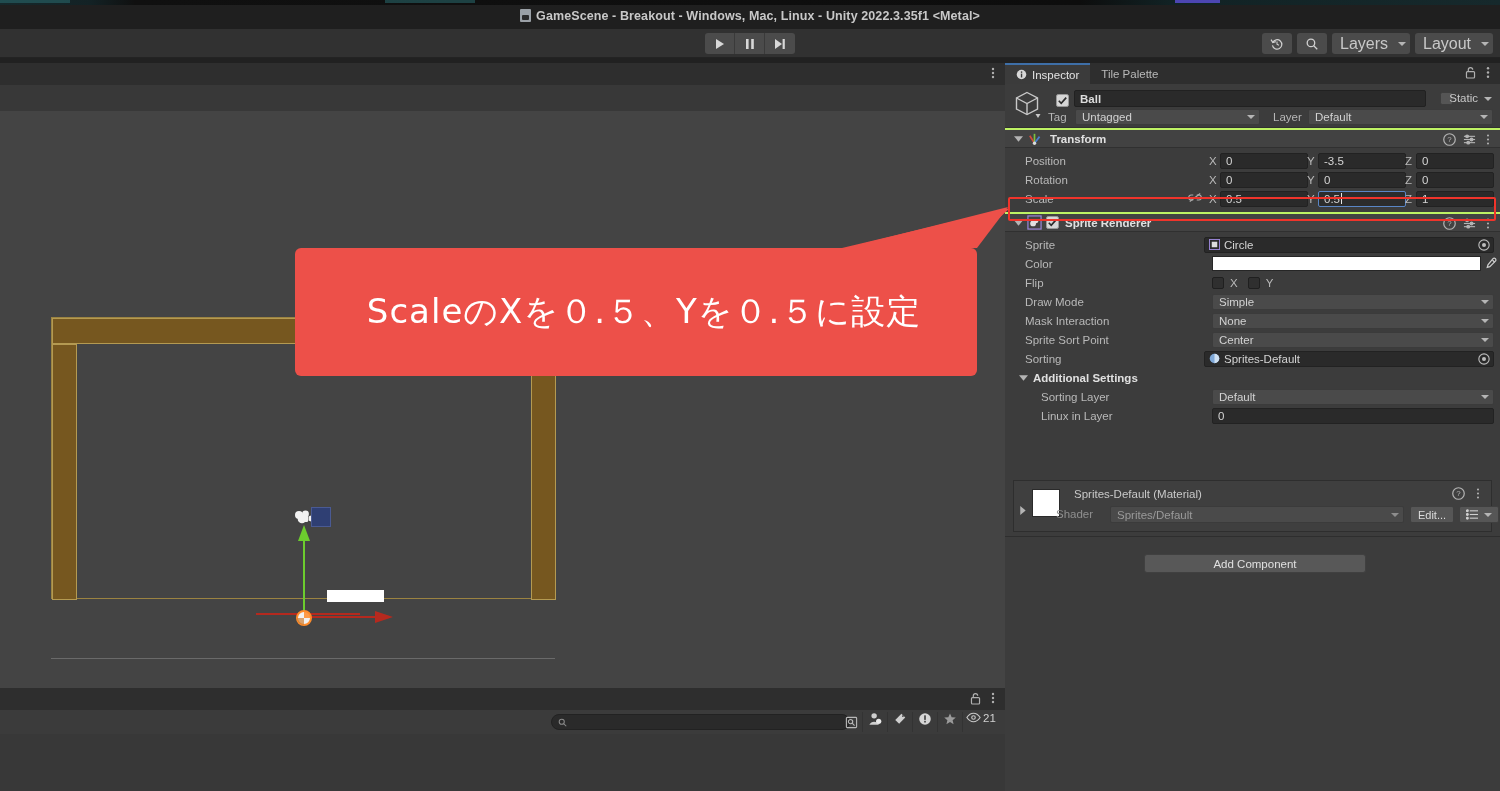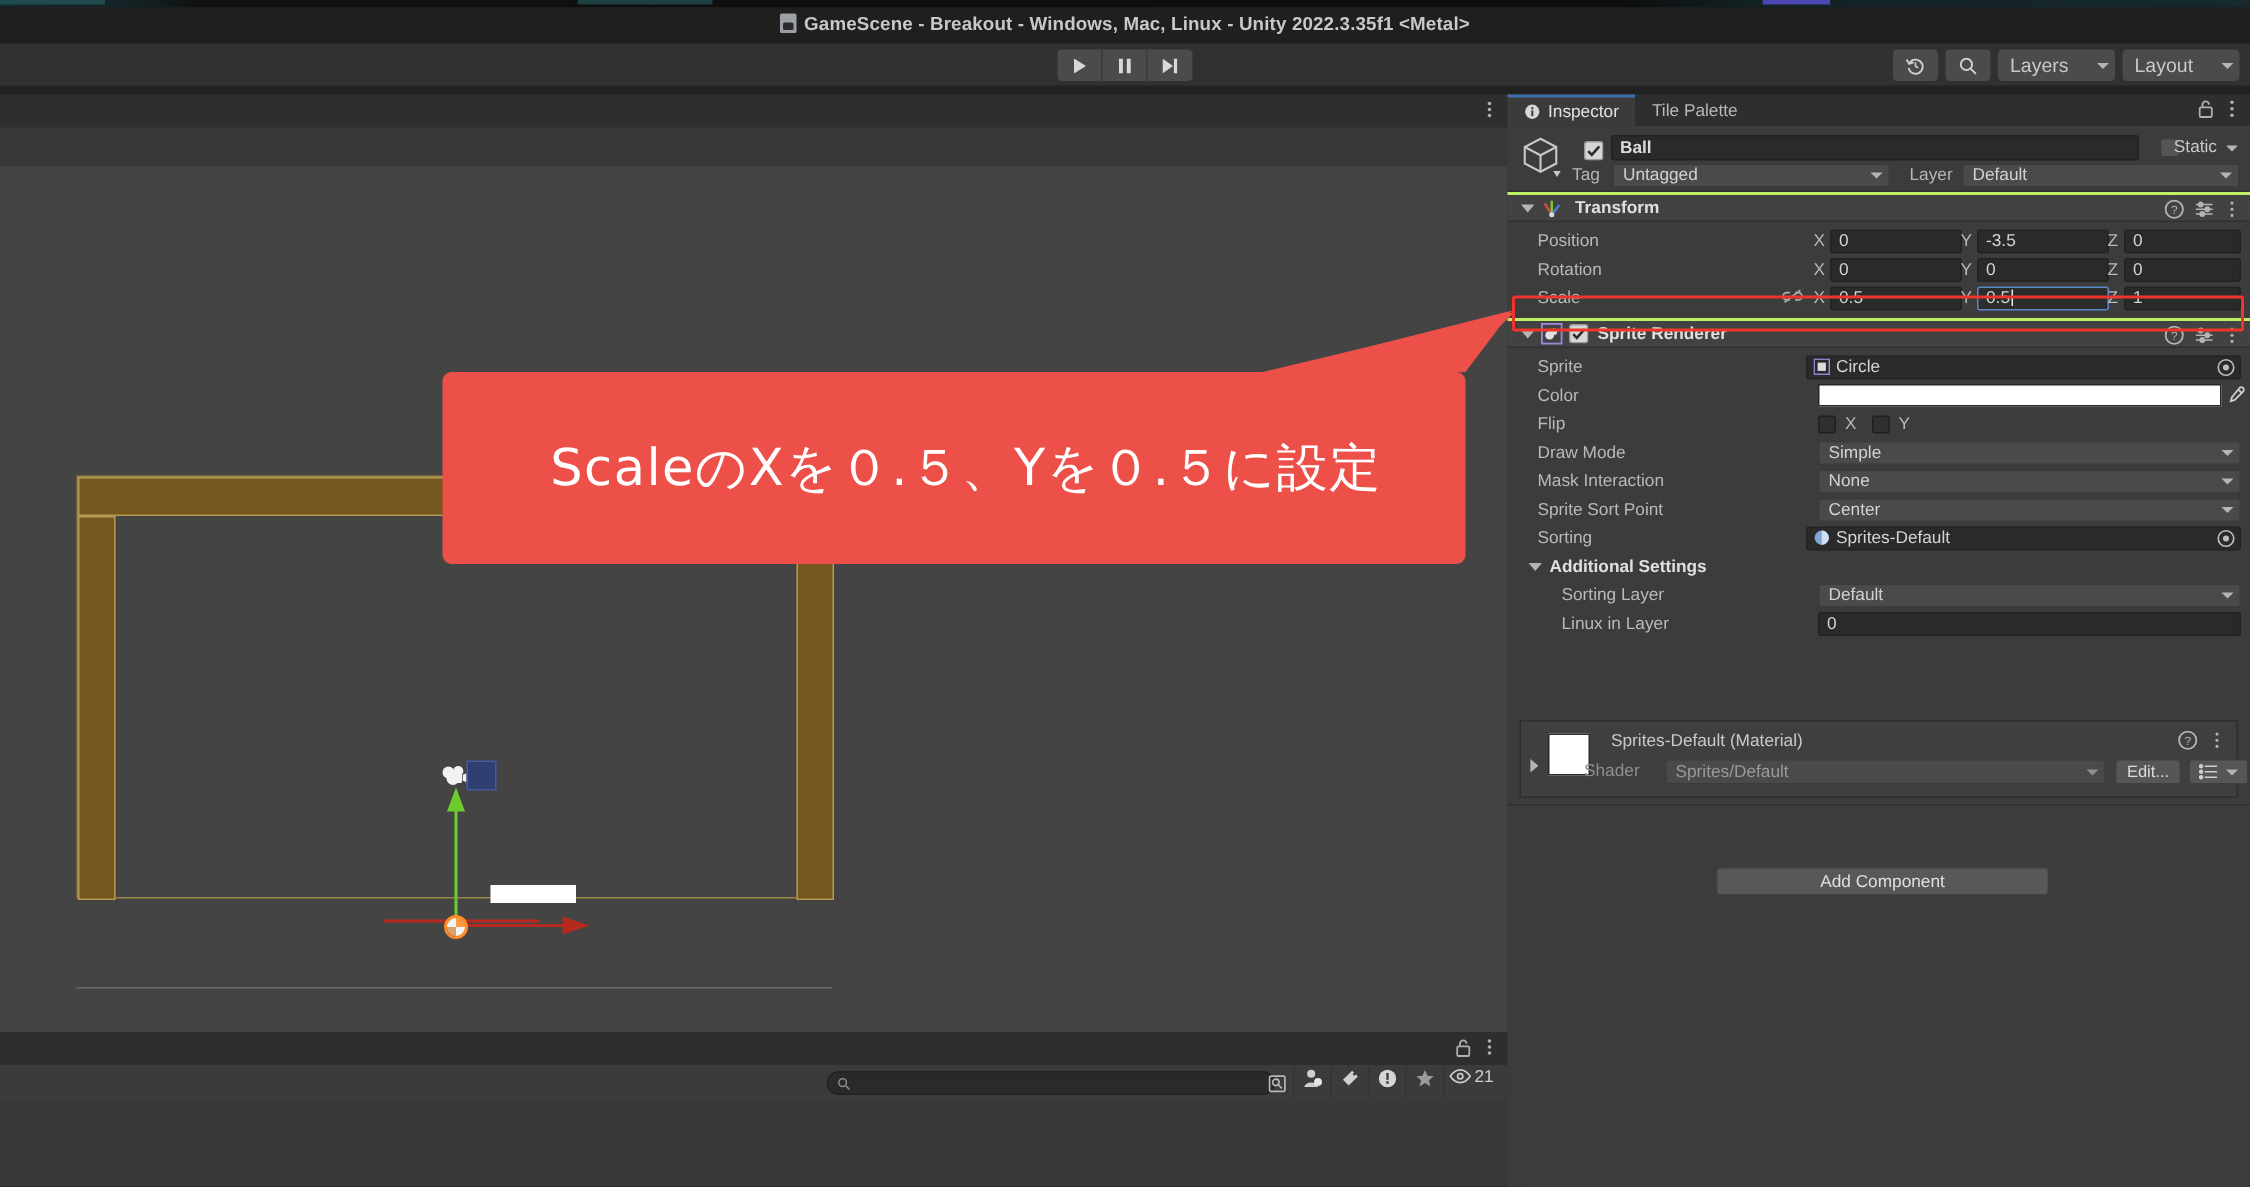--- a/index.html
+++ b/index.html
@@ -33,21 +33,21 @@
   .play-btn{ width:30px; height:21px; background:#4b4b4b; border-right:1px solid #3a3a3a;
     display:flex; align-items:center; justify-content:center; cursor:default; }
   .play-btn:first-child{ border-radius:3px 0 0 3px; }
   .play-btn:last-child{ border-radius:0 3px 3px 0; border-right:none; }
   .play-btn svg{ display:block; }
   #toolbar-right{ position:absolute; right:7px; top:4px; display:flex; gap:5px; align-items:center; }
   .tb-btn{ height:21px; min-width:30px; background:#4b4b4b; border-radius:3px;
     display:flex; align-items:center; justify-content:center; cursor:default; }
   .tb-drop{ height:21px; background:#4b4b4b; border-radius:3px; display:flex; align-items:center;
     padding:0 4px 0 8px; cursor:default; min-width:78px; justify-content:space-between; }
-  .tb-drop span{ font-size:13px; color:#c8c8c8; }
+  .tb-drop span{ font-size:16px; color:#c8c8c8; }
   .caret{ width:0; height:0; border-left:4px solid transparent; border-right:4px solid transparent;
     border-top:4px solid #b5b5b5; margin-left:8px; }
 
   
   #scene-panel{ position:absolute; left:0; top:58px; width:1005px; height:625px; background:#383838; }
   #scene-tabbar{ position:relative; height:22px; background:#2e2e2e; }
   #scene-tabbar .dots{ position:absolute; right:7px; top:3px; }
   #scene-toolbar{ position:relative; height:26px; background:#7f1d1d;margin-top:36px; }
   #scene-tools{ position:absolute; right:8px; top:3px; display:flex; align-items:center; gap:4px; }
   .handle-grip{ width:3px; height:17px; margin-right:4px;
@@ -153,21 +153,21 @@
   #shader-drop{ position:absolute; left:96px; top:25px; width:294px; height:17px; background:#4a4a4a;
     border:1px solid #3b3b3b; border-radius:2px; display:flex; align-items:center; justify-content:space-between;
     padding:0 4px 0 6px; font-size:11.5px; color:#9a9a9a; }
   #edit-btn{ position:absolute; left:396px; top:25px; width:44px; height:17px; background:#565656;
     border:1px solid #3f3f3f; border-radius:2px; display:flex; align-items:center; justify-content:center;
     font-size:11px; color:#dcdcdc; }
   #preset-btn{ position:absolute; left:445px; top:25px; width:40px; height:17px; background:#565656;
     border:1px solid #3f3f3f; border-radius:2px; display:flex; align-items:center;
     justify-content:space-around; padding:0 3px; }
 
-  #add-component{ position:absolute; left:139px; top:494px; width:222px; height:19px;
+  #add-component{ position:absolute; left:139px; top:470px; width:222px; height:19px;
     background:#585858; border:1px solid #404040; border-radius:3px;
     display:flex; align-items:center; justify-content:center; font-size:11.5px; color:#e0e0e0; }
   #insp-divider{ position:absolute; left:0; top:452px; width:495px; height:1px; background:#2e2e2e; }
 
   
   #callout-tail{ position:absolute; left:0; top:0; width:1500px; height:791px; pointer-events:none; }
   #callout-box{ position:absolute; left:295px; top:248px; width:682px; height:128px;
     background:#ed5049; border-radius:6px; display:flex; align-items:center; justify-content:center;padding-left:16px; }
   #callout-text{ font-size:34px; color:#fff; letter-spacing:1px; white-space:nowrap;
     font-family:"DejaVu Sans","Liberation Sans",sans-serif; }

